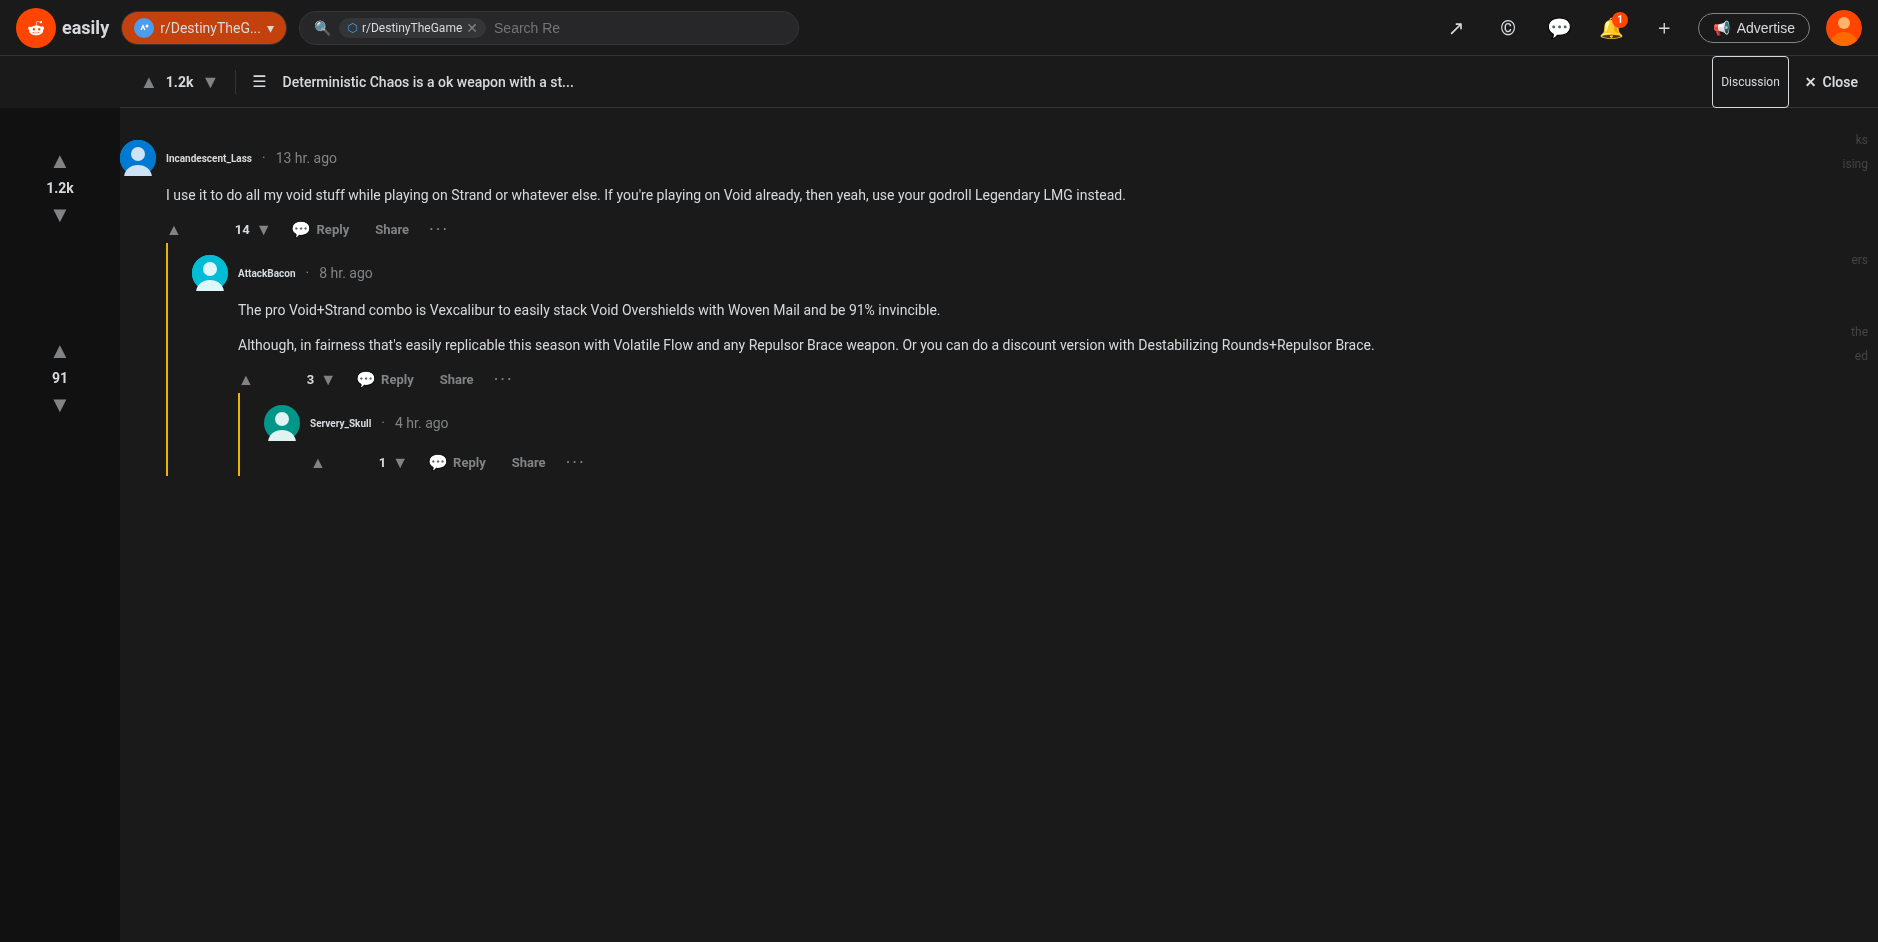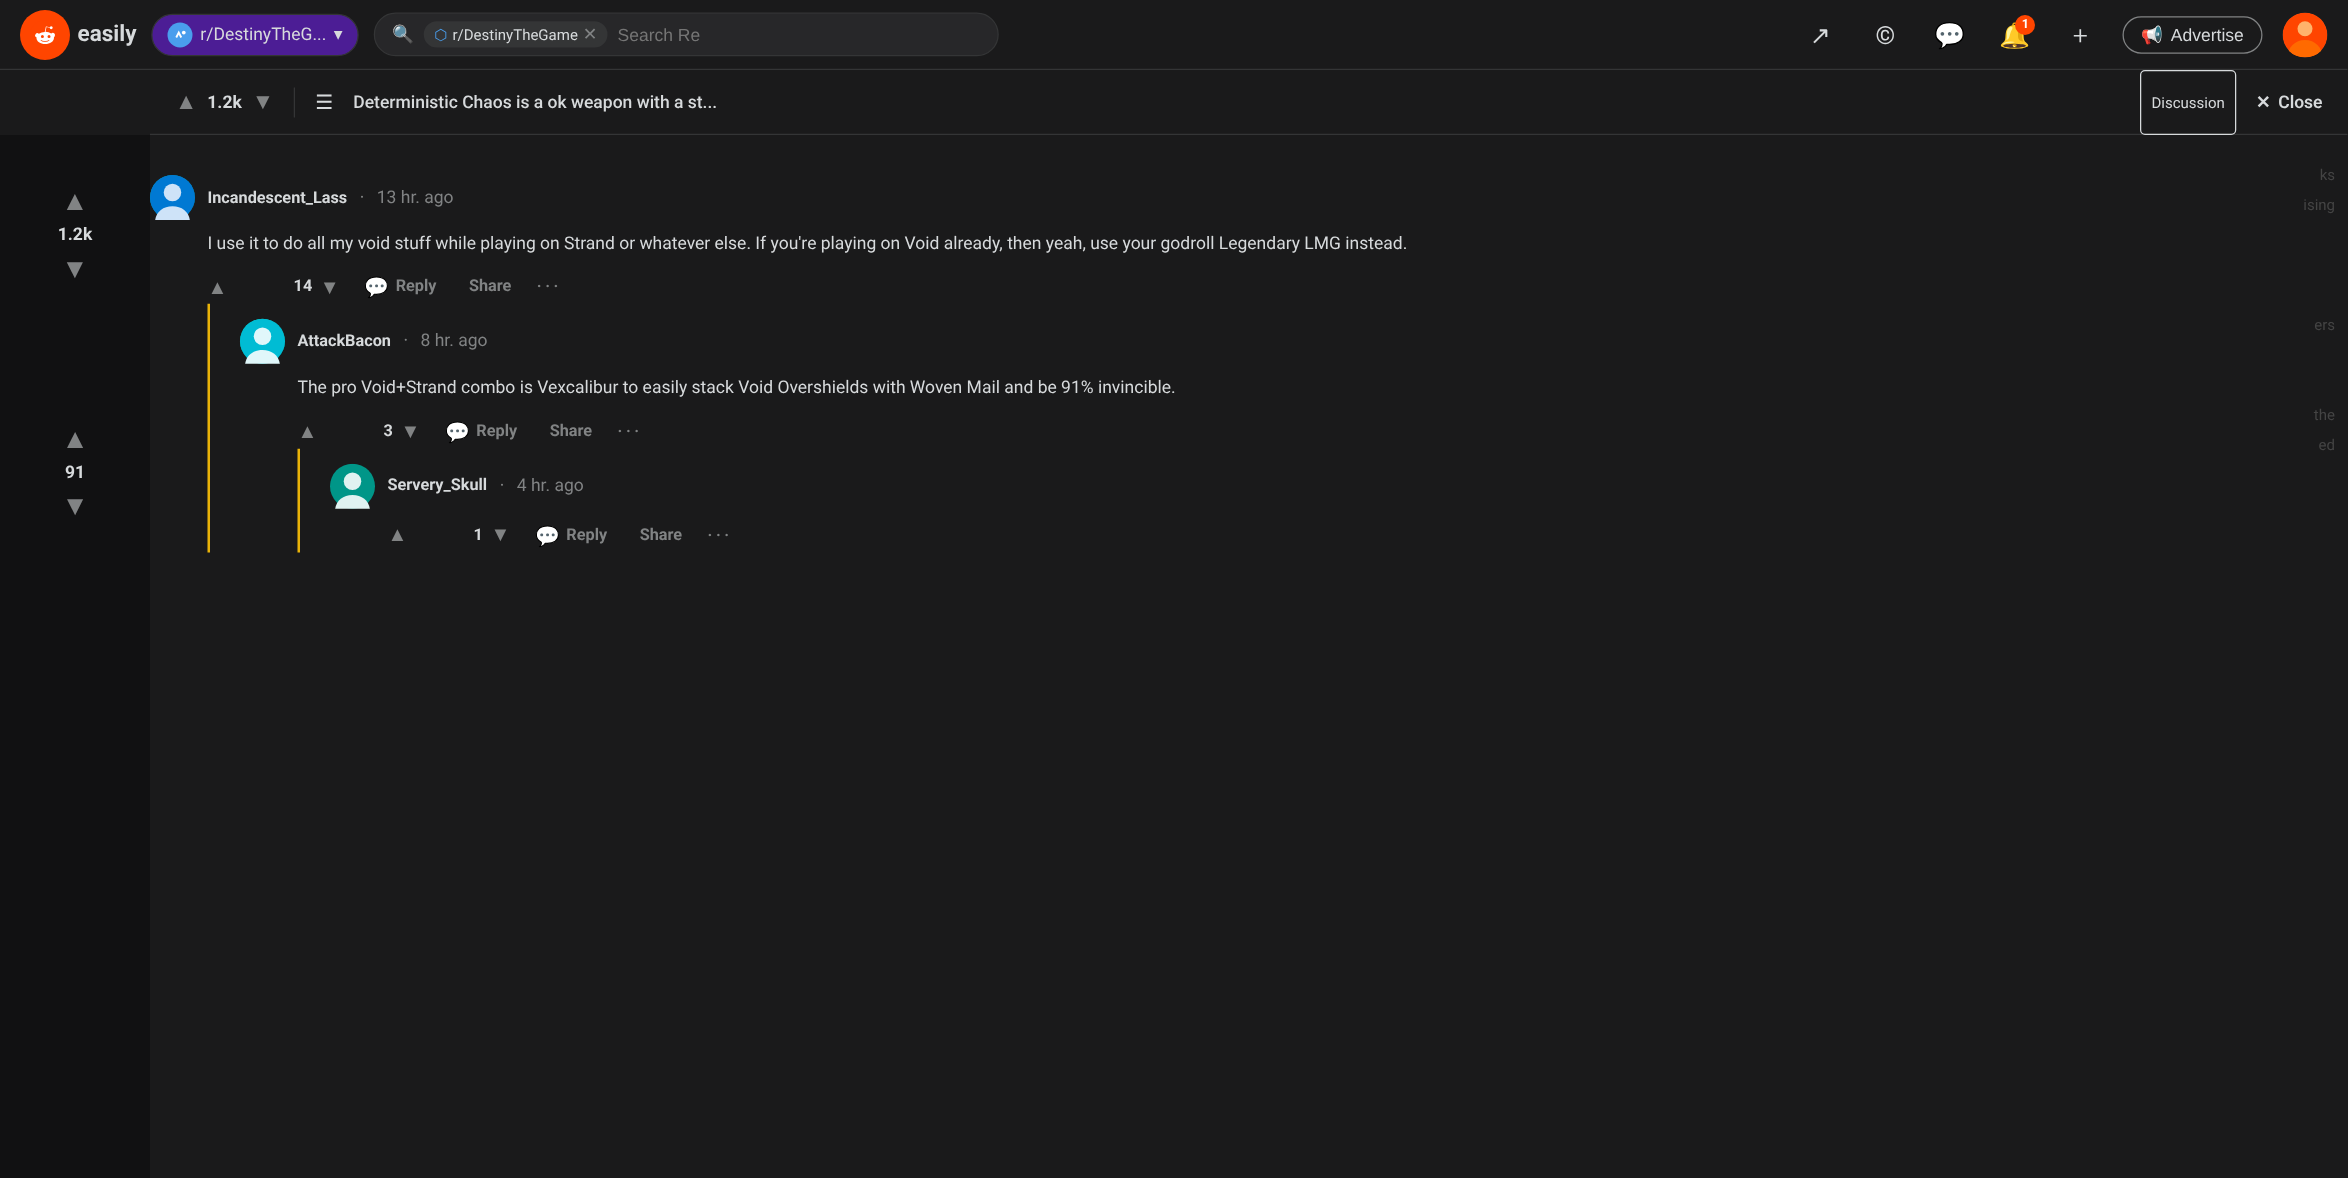--- a/index.html
+++ b/index.html
@@ -45,21 +45,21 @@
     }
     .reddit-text {
       color: #d7dadc;
       font-weight: 700;
       font-size: 18px;
     }
     .subreddit-pill {
       display: flex;
       align-items: center;
       gap: 6px;
-      background: #4c1d95;
+      background: #c2410c;
       border: 1px solid #343536;
       border-radius: 20px;
       padding: 6px 12px;
       color: #d7dadc;
       font-size: 14px;
       cursor: pointer;
     }
     .subreddit-icon {
       width: 20px;
       height: 20px;
@@ -290,21 +290,21 @@
     }
     .comment-avatar {
       width: 36px;
       height: 36px;
       border-radius: 50%;
       flex-shrink: 0;
     }
     .comment-author {
       color: #d7dadc;
       font-weight: 700;
-      font-size: 13px;
+      font-size: 10px;
     }
     .comment-dot { color: #818384; }
     .comment-time {
       color: #818384;
       font-size: 14px;
     }
     .comment-body {
       padding-left: 46px;
       color: #d7dadc;
       font-size: 14px;
@@ -504,20 +504,21 @@
                 <circle cx="18" cy="14" r="7" fill="#e0f7fa"></circle>
                 <path d="M4 38c0-8 6-13 14-13s14 5 14 13" fill="#e0f7fa"></path>
               </svg>
             </div>
             <span class="comment-author">AttackBacon</span>
             <span class="comment-dot">·</span>
             <span class="comment-time">8 hr. ago</span>
           </div>
           <div class="comment-body">
             <p>The pro Void+Strand combo is Vexcalibur to easily stack Void Overshields with Woven Mail and be 91% invincible.</p>
+            <p>Although, in fairness that's easily replicable this season with Volatile Flow and any Repulsor Brace weapon. Or you can do a discount version with Destabilizing Rounds+Repulsor Brace.</p>
           </div>
           <div class="comment-actions">
             <div class="action-vote-group">
               <span class="action-vote-btn">▲</span>
               <span class="action-vote-num">3</span>
               <span class="action-vote-btn">▼</span>
             </div>
             <div class="action-btn">
               <span class="action-icon">💬</span>
               <span>Reply</span>

